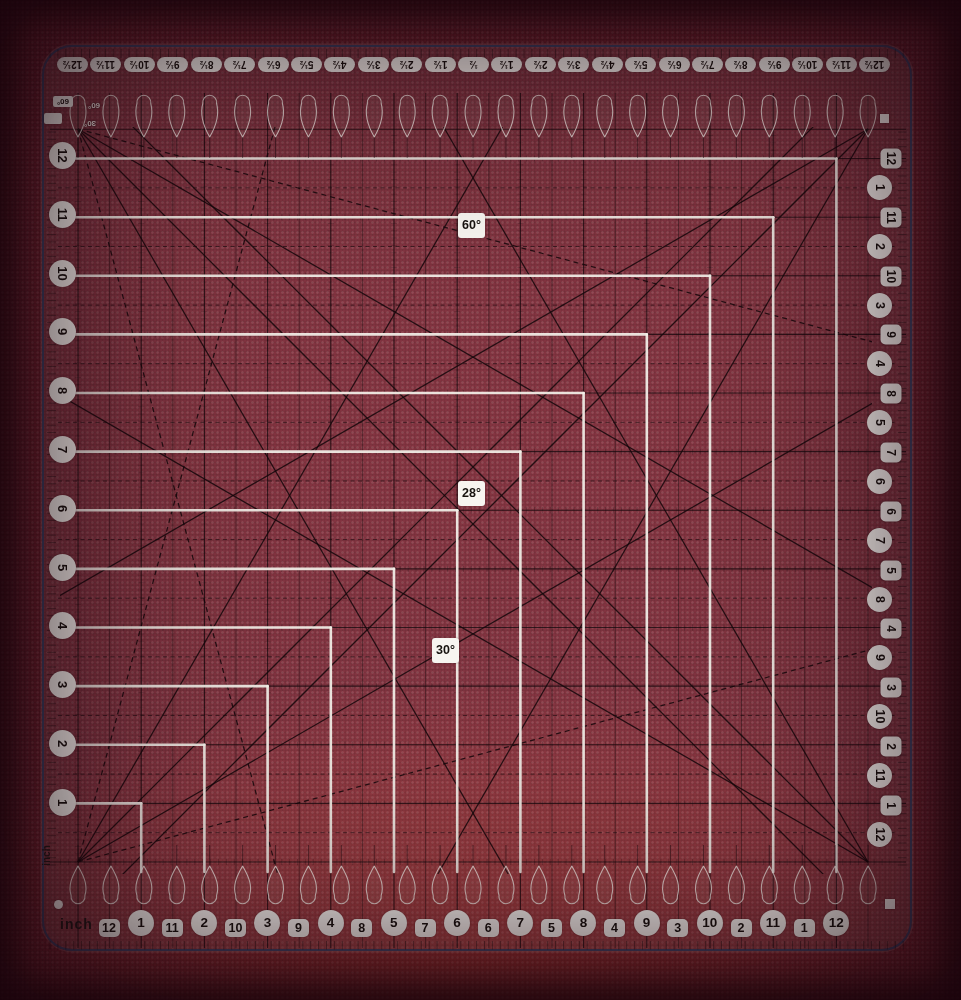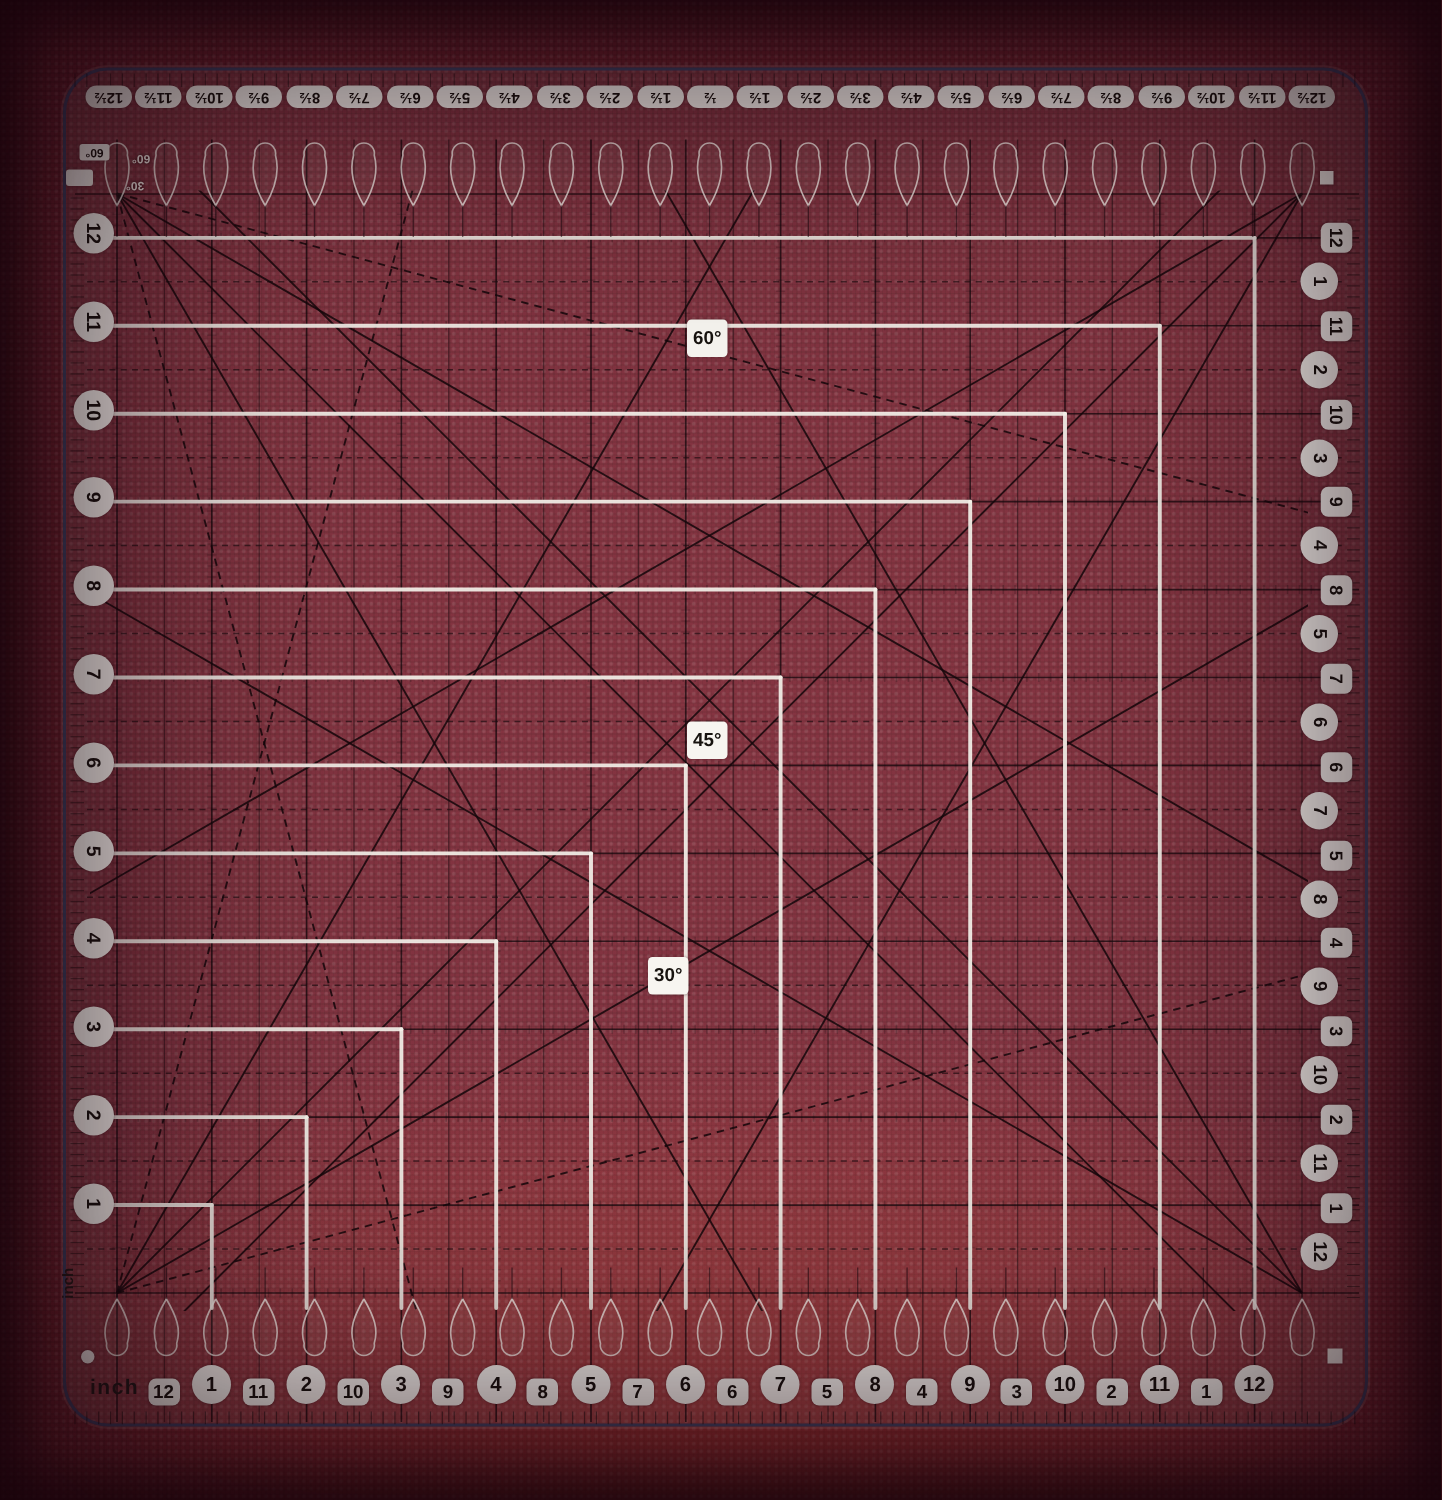--- a/index.html
+++ b/index.html
@@ -819,21 +819,21 @@
         <div class="badge bottom-circle" style="--i: 5;">6</div>
         <div class="badge bottom-circle" style="--i: 6;">7</div>
         <div class="badge bottom-circle" style="--i: 7;">8</div>
         <div class="badge bottom-circle" style="--i: 8;">9</div>
         <div class="badge bottom-circle" style="--i: 9;">10</div>
         <div class="badge bottom-circle" style="--i: 10;">11</div>
         <div class="badge bottom-circle" style="--i: 11;">12</div>
       </div>
 
     <div class="badge angle-label angle-60">60°</div>
-    <div class="badge angle-label angle-45">45°</div>
+    <div class="badge angle-label angle-45">28°</div>
     <div class="badge angle-label angle-30">30°</div>
 
     <div class="badge mini-badge mini-60">60°</div>
     <div class="badge mini-badge mini-30-box"></div>
     <div class="mini-text mini-text-60">60°</div>
     <div class="mini-text mini-text-30">30°</div>
 
     <div class="inch-label">inch</div>
     <div class="inch-vertical">inch</div>
 

